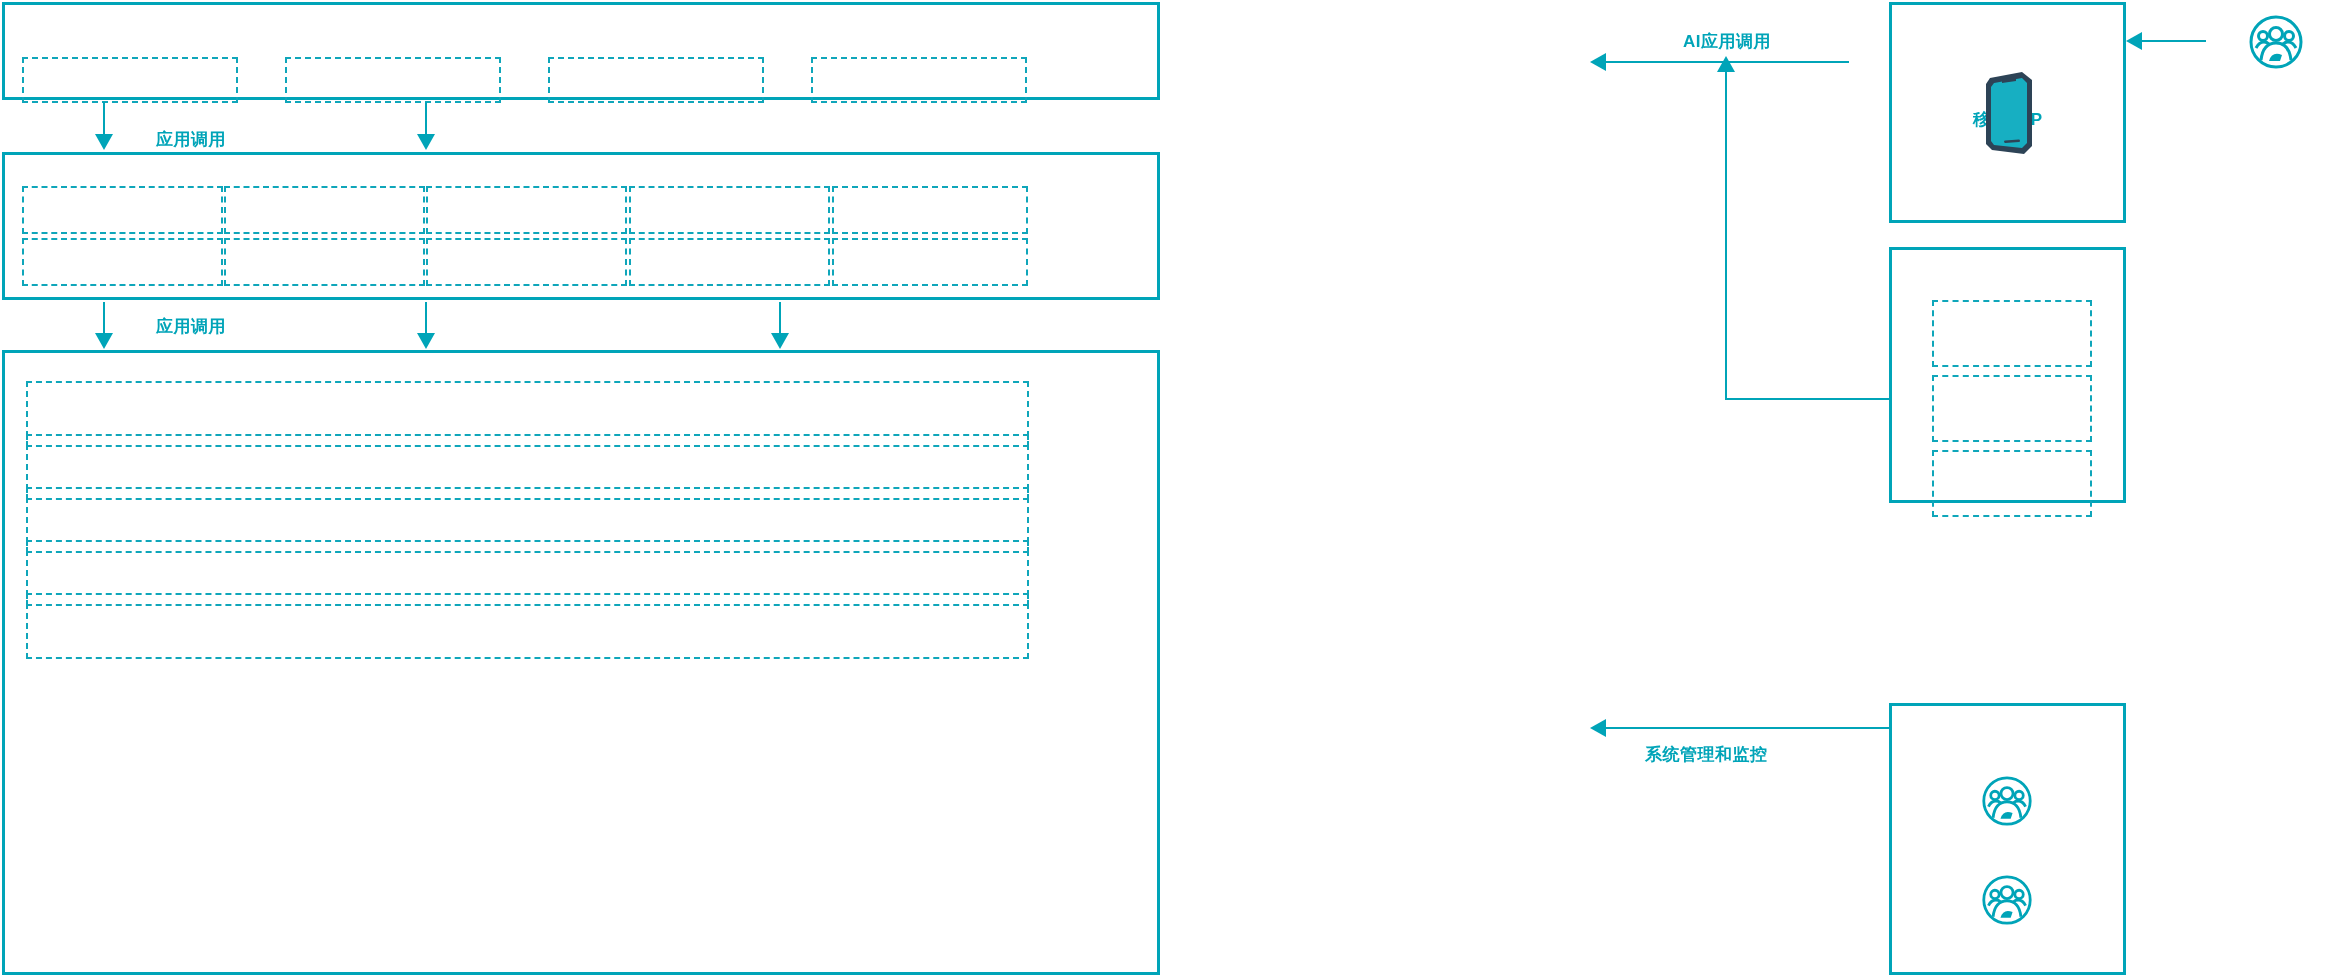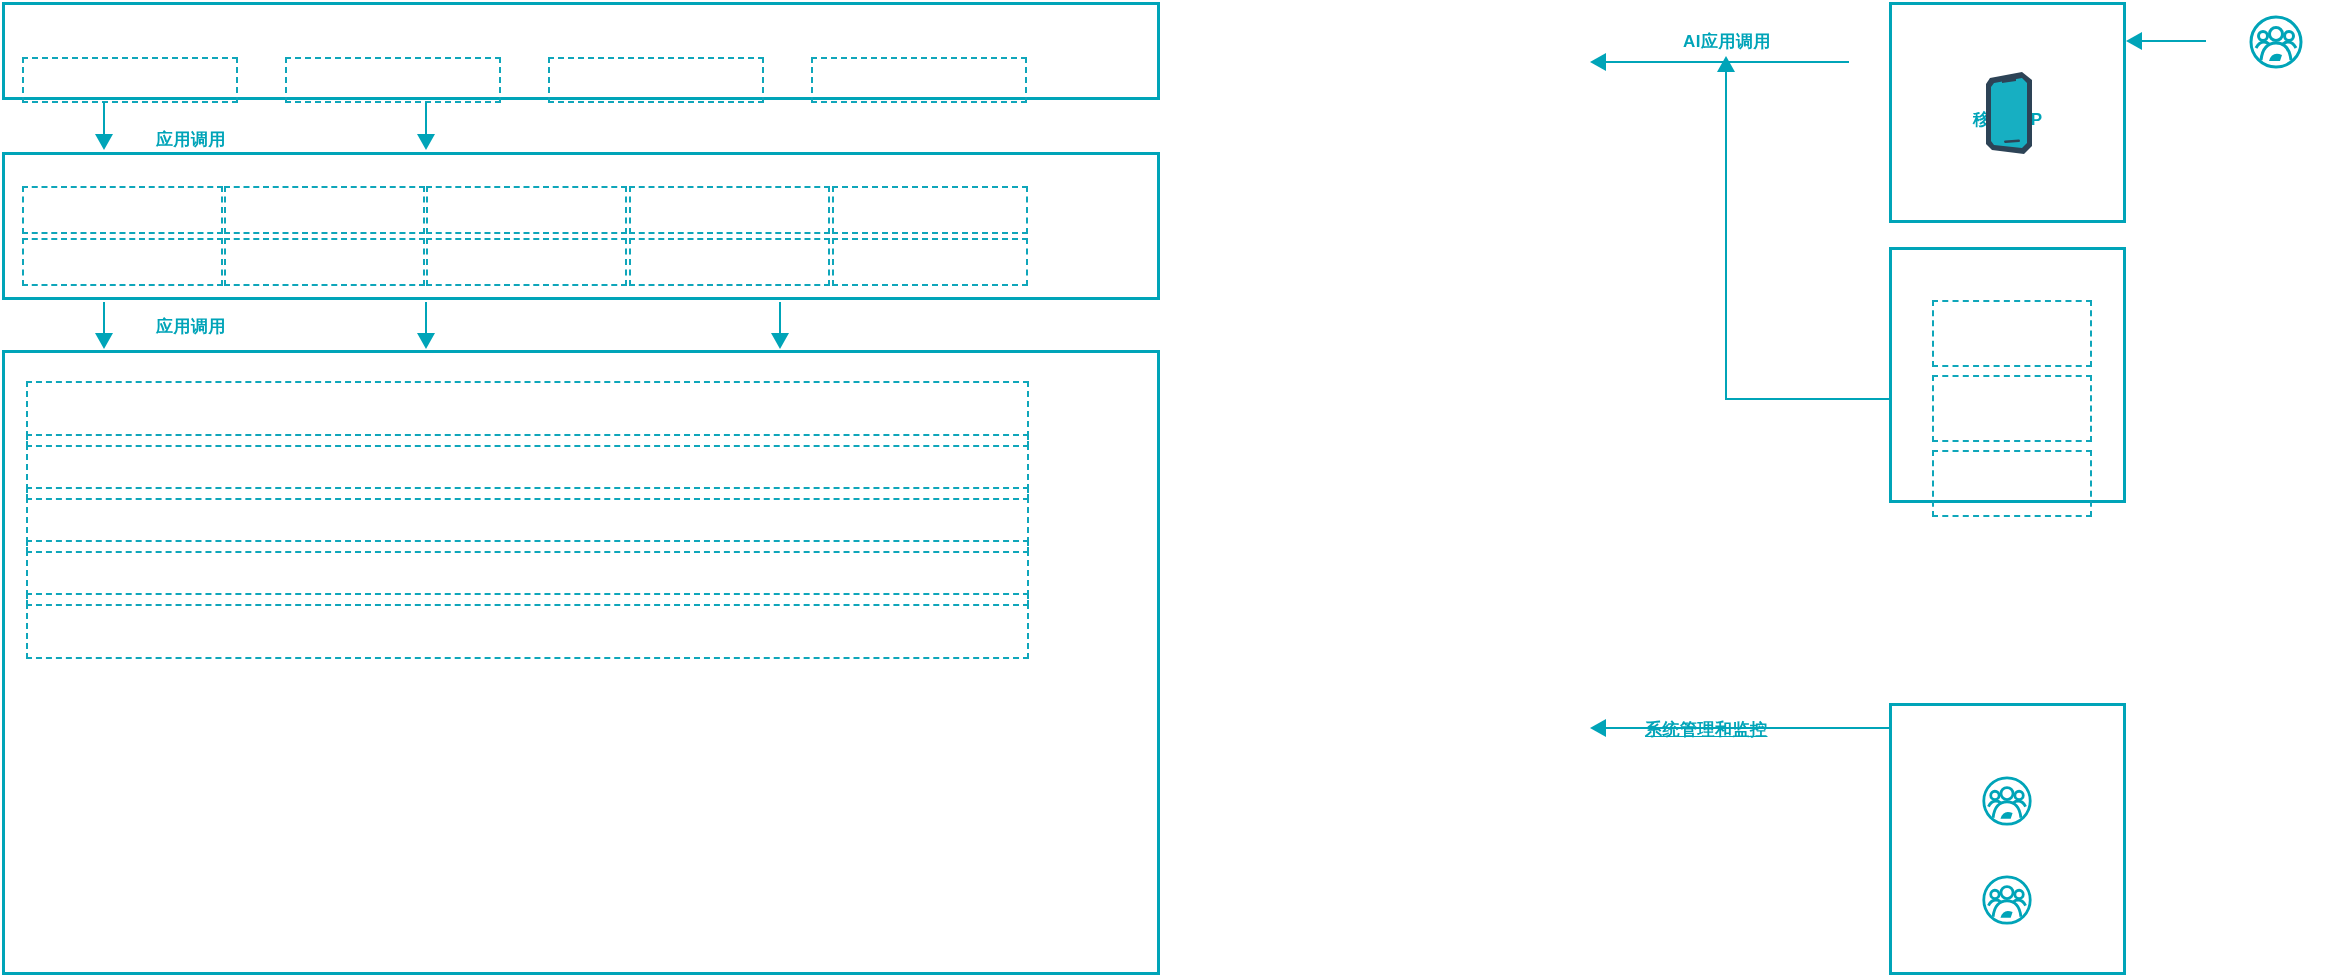--- a/index.html
+++ b/index.html
@@ -192,21 +192,21 @@
     </svg>
   </span>
 
   <div class="tile" style="left:1889px; top:247px; width:237px; height:256px;"></div>
   <div class="dbox" style="left:1932px; top:300px; width:160px; height:67px;"></div>
   <div class="dbox" style="left:1932px; top:375px; width:160px; height:67px;"></div>
   <div class="dbox" style="left:1932px; top:450px; width:160px; height:67px;"></div>
 
   <div class="hline" style="left:1606px; top:727px; width:283px;"></div>
   <div class="arrow-left" style="left:1590px; top:719px;"></div>
-  <div class="flow-label" style="left:1645px; top:721px;text-decoration:underline;">系统管理和监控</div>
+  <div class="flow-label" style="left:1645px; top:746px;">系统管理和监控</div>
 
   <div class="tile" style="left:1889px; top:703px; width:237px; height:272px;"></div>
 
   <span class="icon-slot" style="left:1981px; top:775px;">
     <svg width="52" height="52" viewBox="0 0 56 56" xmlns="http://www.w3.org/2000/svg">
       <circle cx="28" cy="28" r="25" fill="none" stroke="#00a4b8" stroke-width="3"></circle>
       <circle cx="28" cy="20" r="6.5" fill="none" stroke="#00a4b8" stroke-width="3"></circle>
       <circle cx="15" cy="22" r="4.5" fill="none" stroke="#00a4b8" stroke-width="3"></circle>
       <circle cx="41" cy="22" r="4.5" fill="none" stroke="#00a4b8" stroke-width="3"></circle>
       <path d="M8 34 q3 -6 8 -6 q3 0 5 2" fill="none" stroke="#00a4b8" stroke-width="3"></path>

